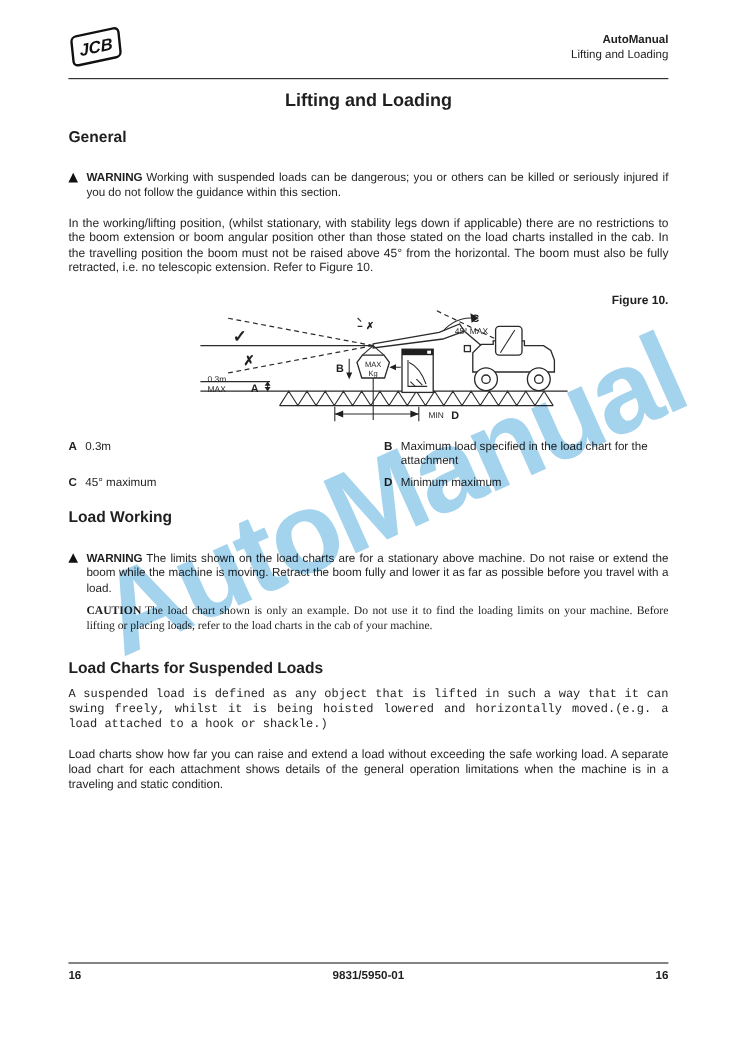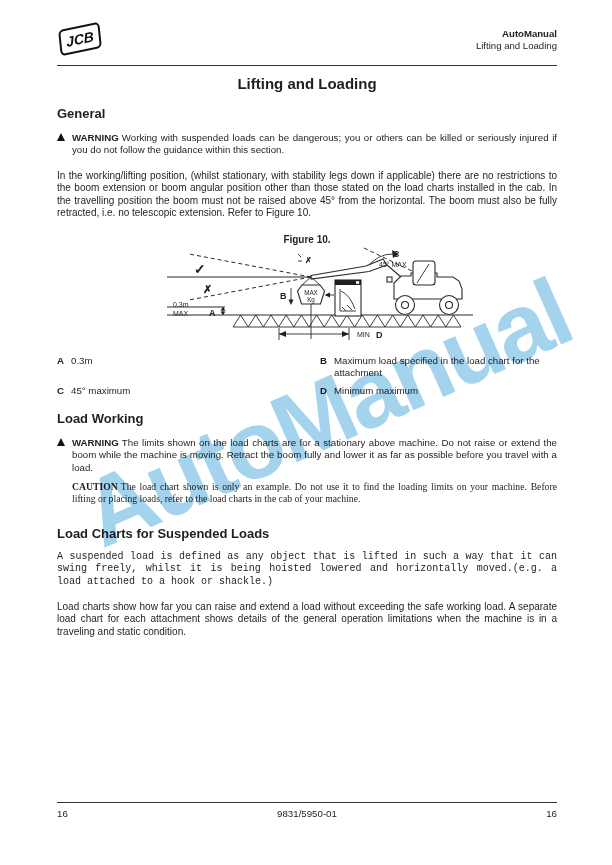--- a/index.html
+++ b/index.html
@@ -21,46 +21,46 @@
   .hdr-right { text-align:right; font-size:9.6px; line-height:12px; margin-top:4px; }
   .hdr-right .sec { font-weight:bold; }
   hr.rule { border:none; border-top:1.2px solid #333; margin:5px 0 0 0; }
 
   .title { text-align:center; font-size:15px; font-weight:bold; margin-top:9px; }
   h2.h { font-size:13px; font-weight:bold; margin:14px 0 0 0; }
   h3.h3 { font-size:13px; font-weight:bold; margin:20px 0 0 0; }
 
   .para { font-size:10px; line-height:12.4px; text-align:justify; margin-top:13px; }
 
-  .advisory { display:flex; margin-top:11px; }
+  .advisory { display:flex; margin-top:22px; }
   .advisory .icol { width:15px; flex:none; padding-top:1px; }
   .tri { width:0; height:0; border-left:4.5px solid transparent; border-right:4.5px solid transparent;
          border-bottom:8.5px solid #111; display:block; }
   .advisory .atxt { flex:1; font-size:9.7px; line-height:12.4px; text-align:justify; }
   .advisory .atxt b { margin-right:3px; }
   .advisory.caution { margin-top:7px;font-family:Liberation Serif, serif; }
   .advisory.caution .icol { visibility:hidden; }
 
-  .figcap { text-align:center; font-size:10px; font-weight:bold; margin-top:15px; }
+  .figcap { text-align:right; font-size:10px; font-weight:bold; margin-top:15px; }
   .figwrap { margin:2px 0 0 104px; }
   svg.diagram text { fill:#1f1f1f; }
   svg.diagram .ln { stroke:#2a2a2a; stroke-width:1.1; fill:none; }
   svg.diagram .thin { stroke:#2a2a2a; stroke-width:0.9; fill:none; }
   svg.diagram .dash { stroke:#2a2a2a; stroke-width:1; fill:none; stroke-dasharray:4,3; }
   svg.diagram .wfill { fill:#ffffff; stroke:#2a2a2a; stroke-width:1.1; }
   svg.diagram .solid { fill:#1f1f1f; stroke:none; }
 
   .legend { display:grid; grid-template-columns:1fr 1fr; column-gap:26px; row-gap:6px;
             margin-top:8px; font-size:9.7px; line-height:11.8px; align-items:start; }
   .litem { display:flex; }
   .litem .k { width:14px; flex:none; font-weight:bold; }
   .litem .t { flex:1; }
 
   .footer { position:absolute; left:57px; right:55px; top:797px; }
-  .footer .frow { display:flex; justify-content:space-between; font-size:9.7px; font-weight:normal; margin-top:5px; }
+  .footer .frow { display:flex; justify-content:space-between; font-size:9.7px; font-weight:bold; margin-top:5px; }
 
   .watermark {
     position:absolute; left:36px; top:358px; width:580px; text-align:center;
     font-size:96px; font-weight:bold; letter-spacing:-3px; color:#85c4e8;
     transform:rotate(-24deg); transform-origin:50% 50%;
     mix-blend-mode:multiply; opacity:0.75; pointer-events:none; z-index:40; white-space:nowrap;
   }
 </style>
 </head>
 <body>

